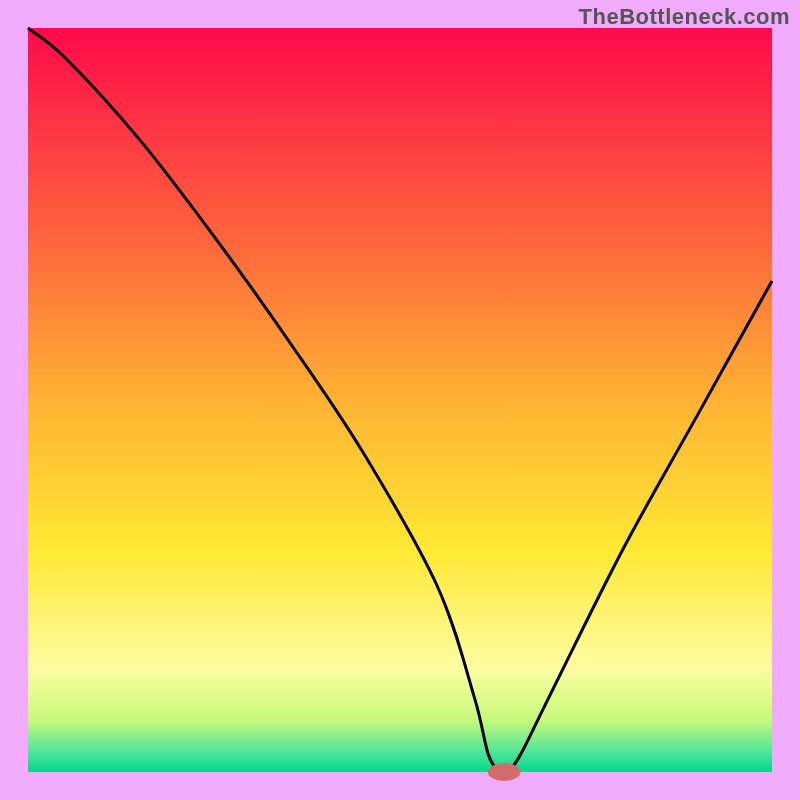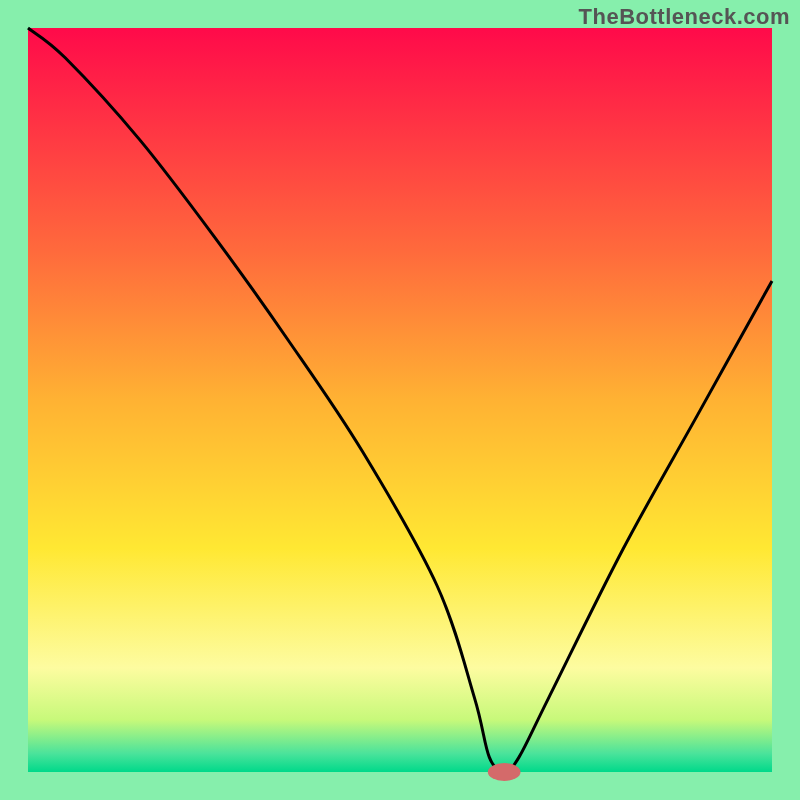--- a/index.html
+++ b/index.html
@@ -8,21 +8,21 @@
     width: 800px;
     height: 800px;
     background: #000;
     overflow: hidden;
     font-family: Arial, Helvetica, sans-serif;
   }
   .frame {
     position: relative;
     width: 800px;
     height: 800px;
-    background: #86efac;
+    background: #f0abfc;
   }
   .watermark {
     position: absolute;
     top: 4px;
     right: 10px;
     color: #555;
     font-size: 22px;
     font-weight: bold;
     letter-spacing: 0.5px;
     z-index: 20;

